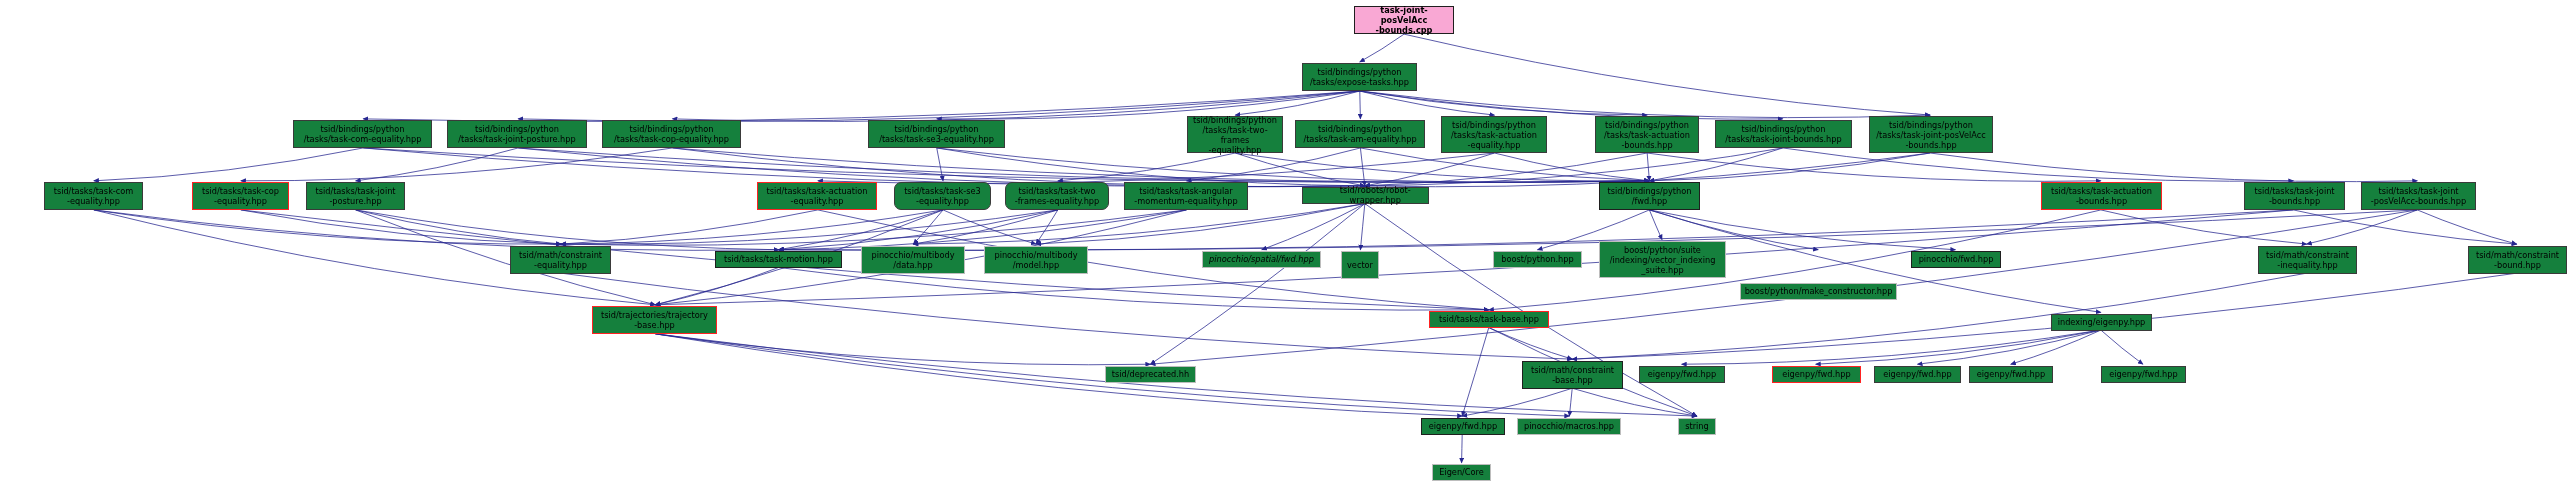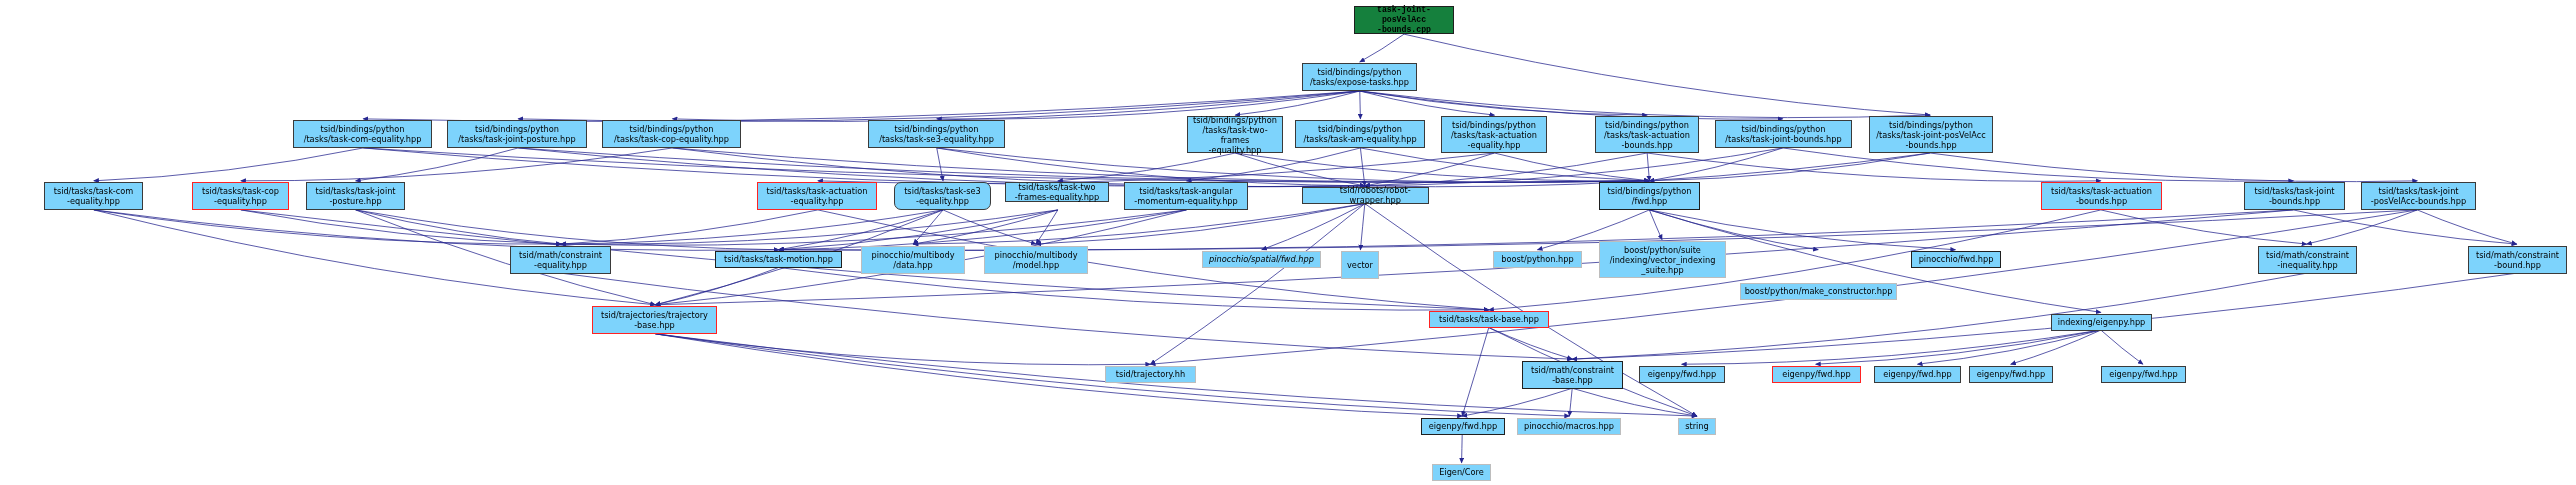--- a/index.html
+++ b/index.html
@@ -1,26 +1,26 @@
 <!DOCTYPE html>
 <html style="font-size:10px"><head>
 <meta charset="utf-8">
 <style>
   html,body{margin:0;padding:0;background:#ffffff;}
   #graph{position:relative;width:2576px;height:485px;background:#ffffff;
          font-family:"DejaVu Sans","Liberation Sans",sans-serif;}
   #edges{position:absolute;left:0;top:0;width:2576px;height:485px;z-index:0;}
-  .node{position:absolute;z-index:1;box-sizing:border-box;background:#7dd3fc;
+  .node{position:absolute;z-index:1;box-sizing:border-box;background:#15803d;
         display:flex;align-items:center;justify-content:center;text-align:center;
         font-size:8.2px;line-height:10px;color:#000;white-space:pre-line;
         border:0.6px solid #3a3a3a;padding:1.3px 2.5px;cursor:pointer;}
   .node.bold{border:1.3px solid #1f1f1f;}
   .node.gray{border:0.6px solid #bdbdbd;}
   .node.red{border:1.3px solid #ff2222;}
-  .node.root{background:#15803d;border:0.6px solid #1f1f1f;font-weight:bold;font-family:Liberation Mono, monospace;}
+  .node.root{background:#f9a8d4;border:0.6px solid #1f1f1f;font-weight:bold;}
 </style>
 </head>
 <body>
 
 <div id="graph">
   <svg id="edges" xmlns="http://www.w3.org/2000/svg" width="2576" height="485" viewBox="0 0 4071 767">
     <defs>
       <marker id="arrow" markerWidth="10" markerHeight="8" refX="8" refY="4" orient="auto" markerUnits="userSpaceOnUse">
         <path d="M0,0 L9,4 L0,8 z" fill="#26268f"></path>
       </marker>
@@ -165,21 +165,21 @@
     <div class="node normal" style="left: 44px; top: 182px; width: 99px; height: 28px;">tsid/tasks/task-com
 -equality.hpp</div>
     <div class="node red" style="left: 192px; top: 182px; width: 97px; height: 28px;">tsid/tasks/task-cop
 -equality.hpp</div>
     <div class="node normal" style="left: 306px; top: 182px; width: 99px; height: 28px;">tsid/tasks/task-joint
 -posture.hpp</div>
     <div class="node red" style="left: 757px; top: 182px; width: 120px; height: 28px;">tsid/tasks/task-actuation
 -equality.hpp</div>
     <div class="node normal" style="left: 894px; top: 182px; width: 97px; height: 28px; border-radius: 7px;">tsid/tasks/task-se3
 -equality.hpp</div>
-    <div class="node normal" style="left: 1005px; top: 182px; width: 104px; height: 20px;">tsid/tasks/task-two
+    <div class="node normal" style="left: 1005px; top: 182px; width: 104px; height: 28px; border-radius: 7px;">tsid/tasks/task-two
 -frames-equality.hpp</div>
     <div class="node normal" style="left: 1124px; top: 182px; width: 124px; height: 28px;">tsid/tasks/task-angular
 -momentum-equality.hpp</div>
     <div class="node normal" style="left: 1302px; top: 187px; width: 127px; height: 16.5px; padding-left: 22px;">tsid/robots/robot-wrapper.hpp</div>
     <div class="node bold" style="left: 1599px; top: 182px; width: 101px; height: 28px;">tsid/bindings/python
 /fwd.hpp</div>
     <div class="node red" style="left: 2041px; top: 182px; width: 121px; height: 28px;">tsid/tasks/task-actuation
 -bounds.hpp</div>
     <div class="node normal" style="left: 2244px; top: 182px; width: 101px; height: 28px;">tsid/tasks/task-joint
 -bounds.hpp</div>
@@ -201,21 +201,21 @@
     <div class="node gray" style="left: 1740px; top: 251px; width: 157px; height: 16.5px; margin-top: 32px;">boost/python/make_constructor.hpp</div>
     <div class="node bold" style="left: 1911px; top: 251px; width: 90px; height: 16.5px;">pinocchio/fwd.hpp</div>
     <div class="node normal" style="left: 2258px; top: 246px; width: 99px; height: 28px;">tsid/math/constraint
 -inequality.hpp</div>
     <div class="node normal" style="left: 2468px; top: 246px; width: 99px; height: 28px;">tsid/math/constraint
 -bound.hpp</div>
     <div class="node red" style="left: 592px; top: 306px; width: 125px; height: 28px;">tsid/trajectories/trajectory
 -base.hpp</div>
     <div class="node red" style="left: 1429px; top: 311px; width: 120px; height: 16.5px;">tsid/tasks/task-base.hpp</div>
     <div class="node normal" style="left: 2051px; top: 314px; width: 101px; height: 16.5px;">indexing/eigenpy.hpp</div>
-    <div class="node gray" style="left: 1105px; top: 366px; width: 91px; height: 16.5px;">tsid/trajectory.hh</div>
+    <div class="node gray" style="left: 1105px; top: 366px; width: 91px; height: 16.5px;">tsid/deprecated.hh</div>
     <div class="node bold" style="left: 1522px; top: 361px; width: 101px; height: 28px;">tsid/math/constraint
 -base.hpp</div>
     <div class="node normal" style="left: 1639px; top: 366px; width: 86px; height: 16.5px;">eigenpy/fwd.hpp</div>
     <div class="node red" style="left: 1772px; top: 366px; width: 89px; height: 16.5px;">eigenpy/fwd.hpp</div>
     <div class="node normal" style="left: 1874px; top: 366px; width: 87px; height: 16.5px;">eigenpy/fwd.hpp</div>
     <div class="node normal" style="left: 1969px; top: 366px; width: 84px; height: 16.5px;">eigenpy/fwd.hpp</div>
     <div class="node normal" style="left: 2101px; top: 366px; width: 85px; height: 16.5px;">eigenpy/fwd.hpp</div>
     <div class="node bold" style="left: 1421px; top: 418px; width: 84px; height: 16.5px;">eigenpy/fwd.hpp</div>
     <div class="node gray" style="left: 1517px; top: 418px; width: 104px; height: 16.5px;">pinocchio/macros.hpp</div>
     <div class="node gray" style="left: 1678px; top: 418px; width: 38px; height: 16.5px;">string</div>

